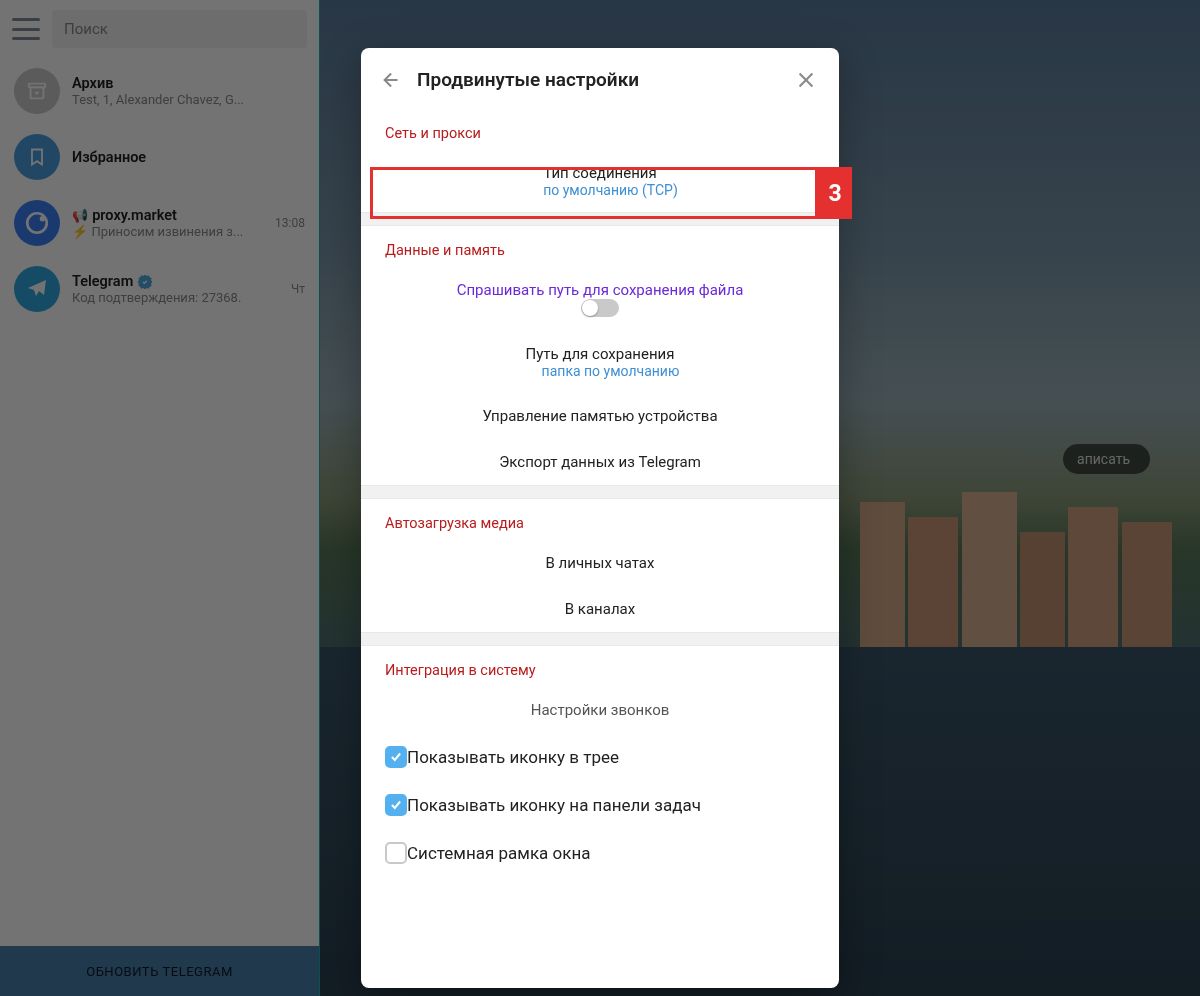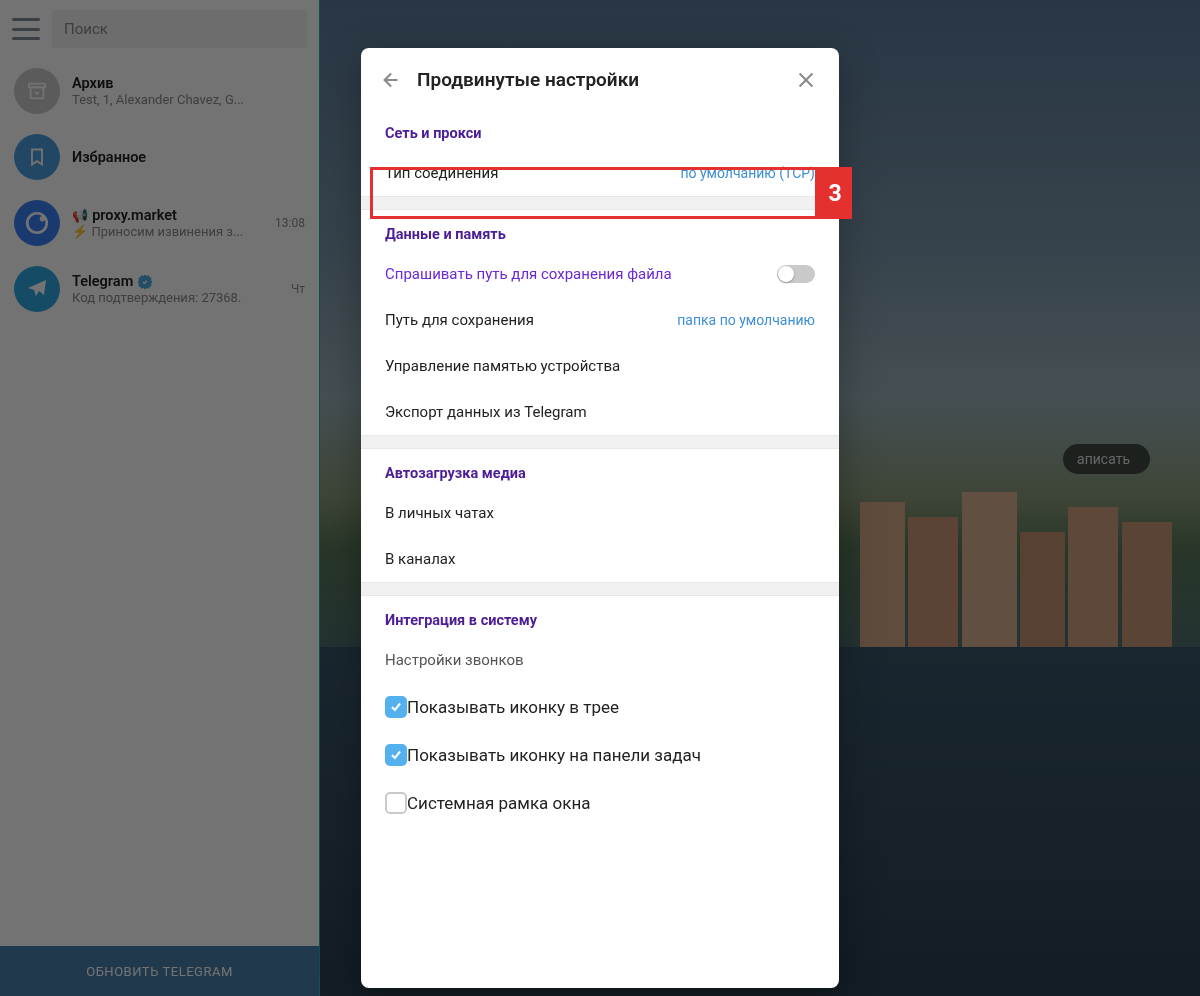--- a/index.html
+++ b/index.html
@@ -13,43 +13,43 @@
 .hamburger span{height:3px;background:#7f8c99;border-radius:2px;}
 .search { flex:1; background:#f1f1f1; border-radius:4px; height:38px; display:flex; align-items:center; padding:0 12px; color:#8a8a8a; font-size:15px;}
 .chatlist { flex:1; overflow:hidden; }
 .chat { display:flex; align-items:center; padding:10px 14px; gap:12px; }
 .avatar { width:46px; height:46px; border-radius:50%; flex-shrink:0; display:flex; align-items:center; justify-content:center; color:#fff; }
 .av-gray{background:#c9c9c9;} .av-blue{background:#4a9de0;} .av-pm{background:#3b82f6;} .av-tg{background:#2fa6e0;}
 .chat-body{flex:1; min-width:0;}
 .chat-title{font-size:14.5px; color:#222; font-weight:600; display:flex; align-items:center; gap:4px;}
 .chat-sub{font-size:13px; color:#8b8b8b; white-space:nowrap; overflow:hidden; text-overflow:ellipsis;}
 .chat-time{font-size:12px; color:#8b8b8b;}
-.update-bar{height:50px; background:#4a7fa8; color:#ffffff; font-size:13px; letter-spacing:0.5px; display:flex; align-items:center; justify-content:center;}
+.update-bar{height:50px; background:#4a7fa8; color:#0f172a; font-size:13px; letter-spacing:0.5px; display:flex; align-items:center; justify-content:center;}
 
 
 .rightpane { flex:1; position:relative; overflow:hidden; }
 .bg-sky{position:absolute;inset:0;background:linear-gradient(to bottom,#5a7a9a 0%,#7a95a8 25%,#9ab0b8 40%,#8a9a7a 50%,#5a7a5a 55%,#4a6a7a 70%,#3a5a7a 100%);} 
 .bg-water{position:absolute;left:0;right:0;bottom:0;height:35%;background:linear-gradient(to bottom,#3a5568,#2a4050);}
 .buildings{position:absolute;right:20px;bottom:35%;width:320px;height:160px;}
 .bld{position:absolute;bottom:0;background:#c9a88a;}
 .write-btn{position:absolute; right:50px; top:444px; background:rgba(0,0,0,0.55); color:#e0e0e0; padding:7px 20px 7px 14px; border-radius:18px; font-size:14px; display:flex; align-items:center; gap:6px;}
 
 
 .dim { position:absolute; inset:0; background:rgba(0,0,0,0.55); pointer-events:none; }
 
 
 .modal-wrap{position:absolute; inset:0; display:flex; justify-content:center; padding-top:48px;}
 .modal{width:478px; background:#fff; border-radius:8px; box-shadow:0 10px 40px rgba(0,0,0,0.3); max-height:940px; display:flex; flex-direction:column; overflow:hidden;}
 .modal-header{display:flex; align-items:center; padding:20px 22px 18px 20px; gap:14px;}
 .back-arrow,.close-x{width:22px;height:22px;color:#8a8a8a;cursor:pointer;}
 .modal-title{flex:1;font-size:19px;font-weight:600;color:#222;}
 .modal-body{flex:1;overflow-y:auto;}
 .section-gap{height:14px;background:#f1f1f1;border-top:1px solid #e8e8e8;border-bottom:1px solid #e8e8e8;}
-.section-title{color:#4c1d95;font-size:14.5px;font-weight:700;padding:16px 24px 8px;}
-.row{display:flex;align-items:center;justify-content:space-between;padding:14px 24px;font-size:15px;color:#222;cursor:pointer;}
+.section-title{color:#b91c1c;font-size:14.5px;font-weight:400;padding:16px 24px 8px;}
+.row{display:flex;align-items:center;justify-content:space-between;padding:14px 24px;font-size:15px;color:#222;cursor:pointer;flex-direction:column;}
 .row .value{color:#3e8fd4;font-size:14px;margin-left:21px;}
 .row.plain{color:#555;}
 .toggle{width:38px;height:18px;background:#c9c9c9;border-radius:10px;position:relative;}
 .toggle::after{content:"";position:absolute;left:1px;top:1px;width:16px;height:16px;background:#fff;border-radius:50%;box-shadow:0 1px 2px rgba(0,0,0,0.3);}
 .check-row{display:flex;align-items:center;padding:13px 24px;font-size:17px;color:#222;cursor:pointer;}
 .checkbox{width:22px;height:22px;border:2px solid #c9c9c9;border-radius:5px;flex-shrink:0;display:flex;align-items:center;justify-content:center;}
 .checkbox.checked{background:#54b0ee;border-color:#54b0ee;}
 .checkbox.checked svg{color:#fff;}
 
 

